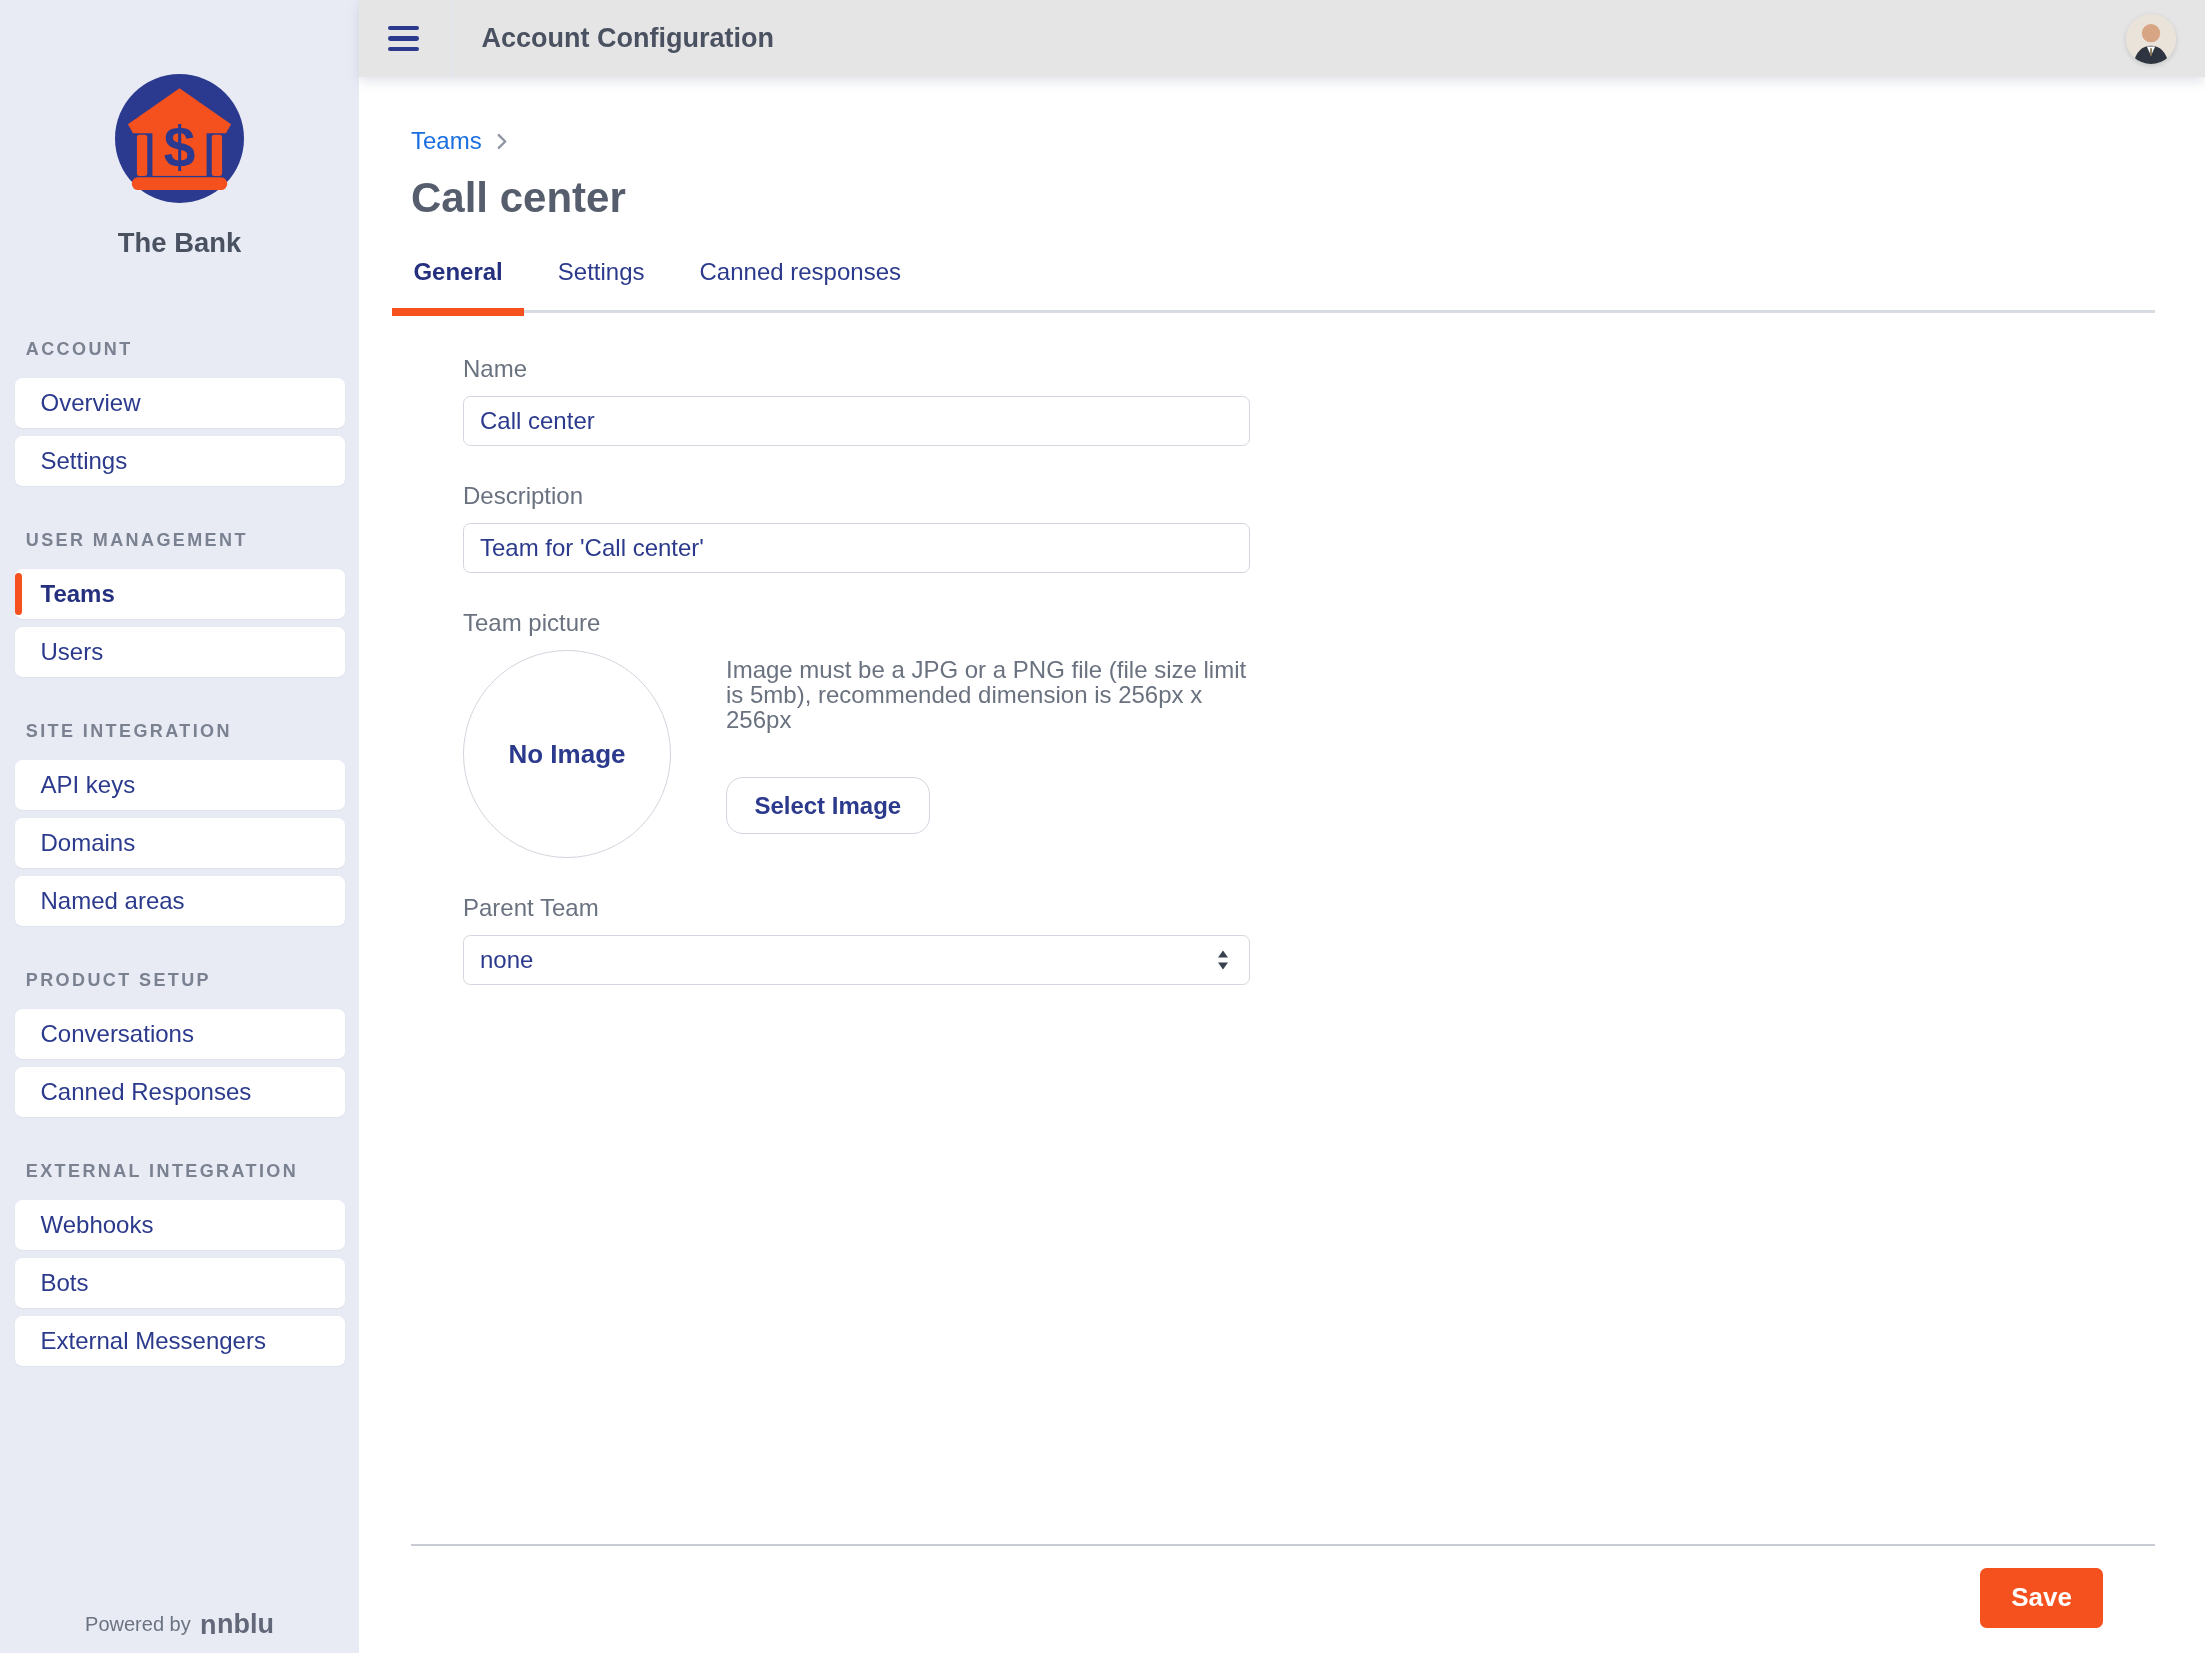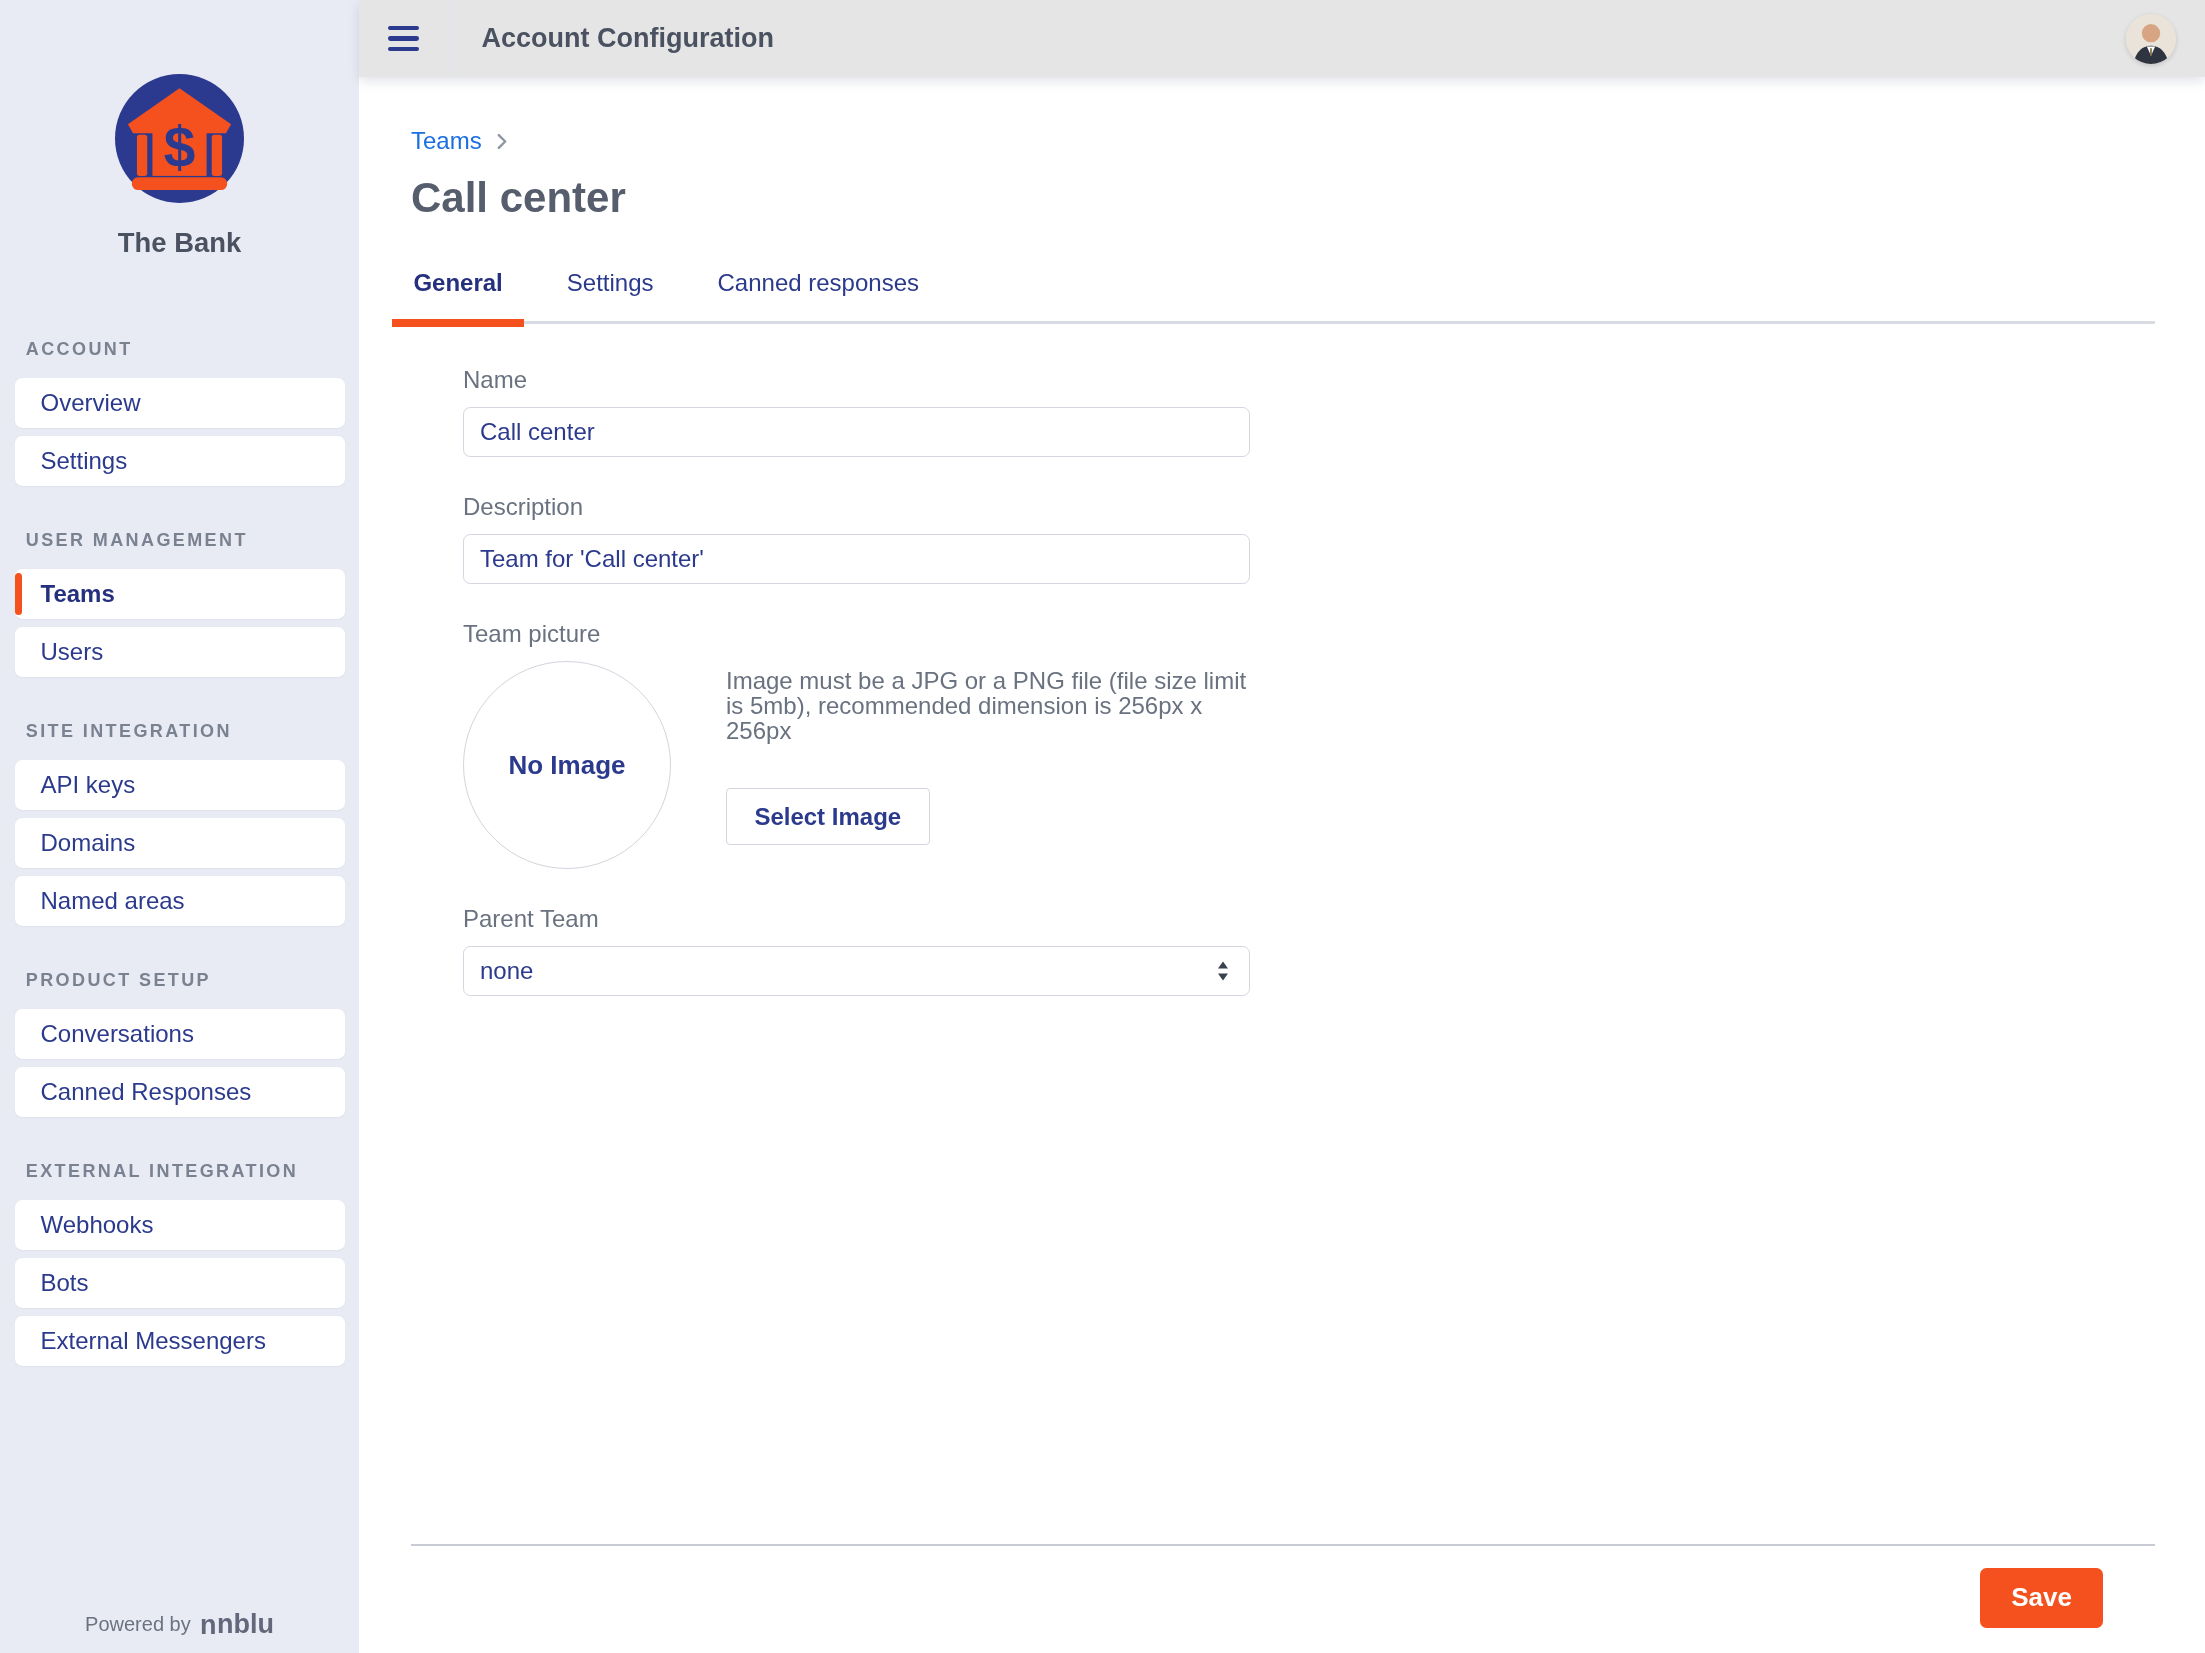--- a/index.html
+++ b/index.html
@@ -36,38 +36,38 @@
   .topbar-title { margin-left:29px; font-size:27px; font-weight:bold; color:#4A5160; }
   .topbar-avatar { margin-left:auto; margin-right:29px; width:50px; height:50px; border-radius:50%;
             overflow:hidden; cursor:pointer; box-shadow:0 1.6px 4.8px rgba(0,0,0,.15); }
 
   .content { flex:1; position:relative; padding:50px 50px 0 52px; }
   .breadcrumb { display:flex; align-items:center; gap:14.5px; font-size:24px; }
   .breadcrumb .crumb { color:#1A6FE0; cursor:pointer; }
   .breadcrumb .chev { display:flex; align-items:center; }
   .page-title { margin:19.4px 0 0 0; font-size:42px; font-weight:bold; color:#565D6D; }
 
-  .tabs { display:flex; margin-top:47px; margin-left:-18.6px; border-bottom:3.2px solid #D9DBE2;gap:9px; }
+  .tabs { display:flex; margin-top:36px; margin-left:-18.6px; border-bottom:3.2px solid #D9DBE2; }
   .tab { position:relative; padding:0 21px 24px 21px; margin-right:13px; font-size:24px; color:#2B3A8C; cursor:pointer; }
   .tab.active { font-weight:bold; color:#25307E; }
   .tab.active::after { content:""; position:absolute; left:0; right:0; bottom:-5.7px; height:8px; background:#F4511E; }
 
   .form { margin-left:52px; margin-top:42px; width:787px; }
   .field { margin-bottom:36px; }
   .field-label { font-size:24px; color:#6A7280; margin-bottom:13px; }
   .text-input { width:100%; height:50px; border:1.6px solid #D3D6DE; border-radius:7.3px; padding:0 16px;
             font-size:24px; color:#2B3A8C; font-family:inherit; background:#fff; outline:none; }
 
   .picture-row { display:flex; align-items:flex-start; margin-top:4.8px; }
   .picture-circle { width:208px; height:208px; border:1.6px solid #D2D5DD; border-radius:50%;
             display:flex; align-items:center; justify-content:center;
             font-size:26px; font-weight:bold; color:#2B3A8C; flex:none; }
   .picture-side { margin-left:55px; max-width:525px; padding-top:6.5px; }
   .help-text { font-size:24px; line-height:25px; color:#6A7280; }
-  .select-image-btn { margin-top:45px; background:#fff; border:1.6px solid #D3D6DE; border-radius:4px;
+  .select-image-btn { margin-top:45px; background:#fff; border:1.6px solid #D3D6DE; border-radius:17px;
             padding:13.7px 27.4px; font-size:24px; font-weight:bold; color:#2B3A8C; font-family:inherit; cursor:pointer; }
 
   .select-box { position:relative; height:50px; border:1.6px solid #D3D6DE; border-radius:7.3px;
             display:flex; align-items:center; padding:8px 16px; font-size:24px; color:#2B3A8C;
             cursor:pointer; background:#fff; }
   .select-arrows { position:absolute; right:21px; top:50%; transform:translateY(-50%);
             display:flex; flex-direction:column; gap:4.8px; }
   .arr-up   { width:0; height:0; border-left:5.7px solid transparent; border-right:5.7px solid transparent; border-bottom:7.3px solid #39404E; }
   .arr-down { width:0; height:0; border-left:5.7px solid transparent; border-right:5.7px solid transparent; border-top:7.3px solid #39404E; }
 

